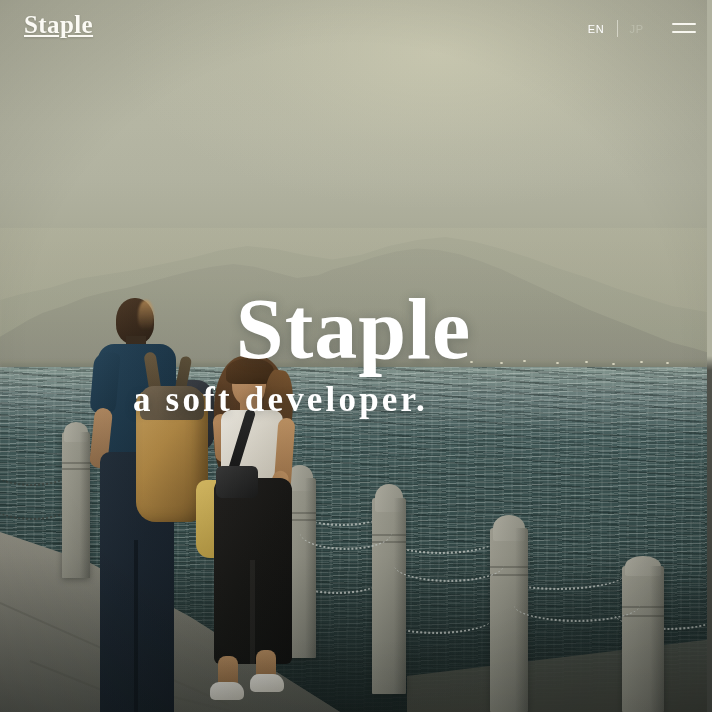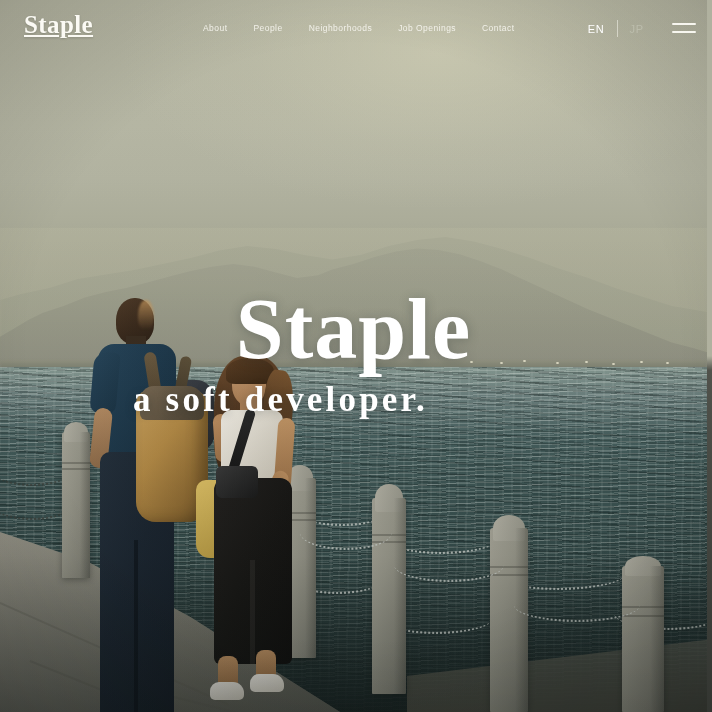--- a/index.html
+++ b/index.html
@@ -589,27 +589,20 @@
 
   <div class="hero">
     <div class="hero-title">Staple</div>
     <div class="hero-sub">a soft developer.</div>
   </div>
 
   <div class="header">
 
     <a class="logo" href="#">Staple</a>
 
-    <nav class="nav">
-      <a href="#">About</a>
-      <a href="#">People</a>
-      <a href="#">Neighborhoods</a>
-      <a href="#">Job Openings</a>
-      <a href="#">Contact</a>
-    </nav>
 
     <div class="lang">
       <span class="l">EN</span>
       <span class="div"></span>
       <span class="l off">JP</span>
     </div>
 
     <div class="burger">
       <span></span>
       <span></span>

